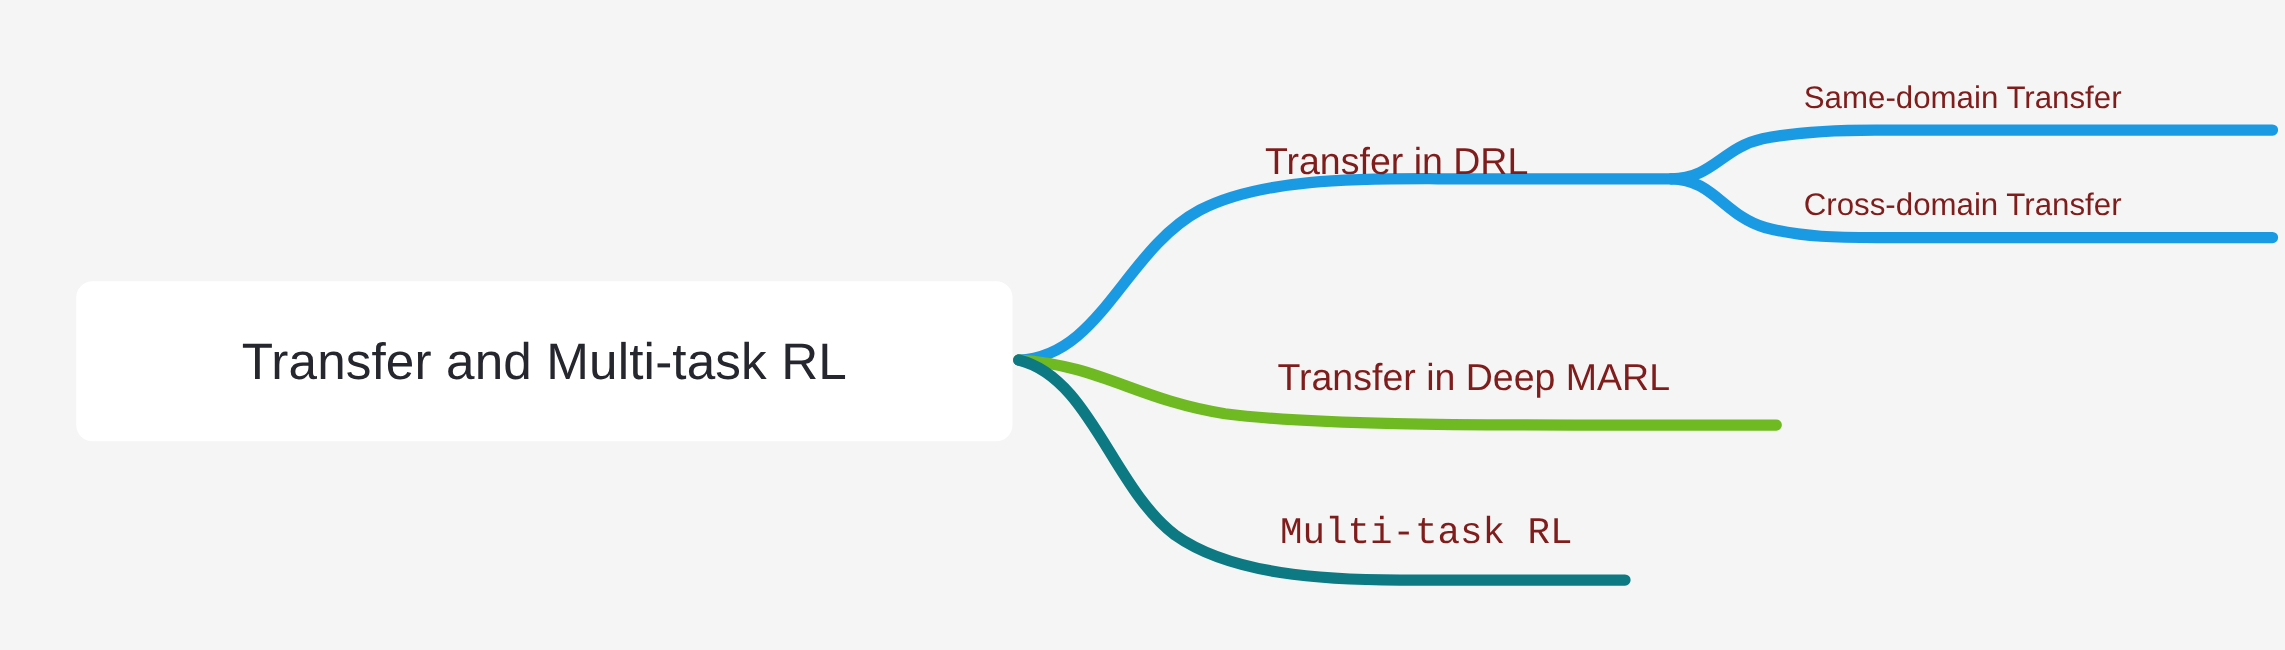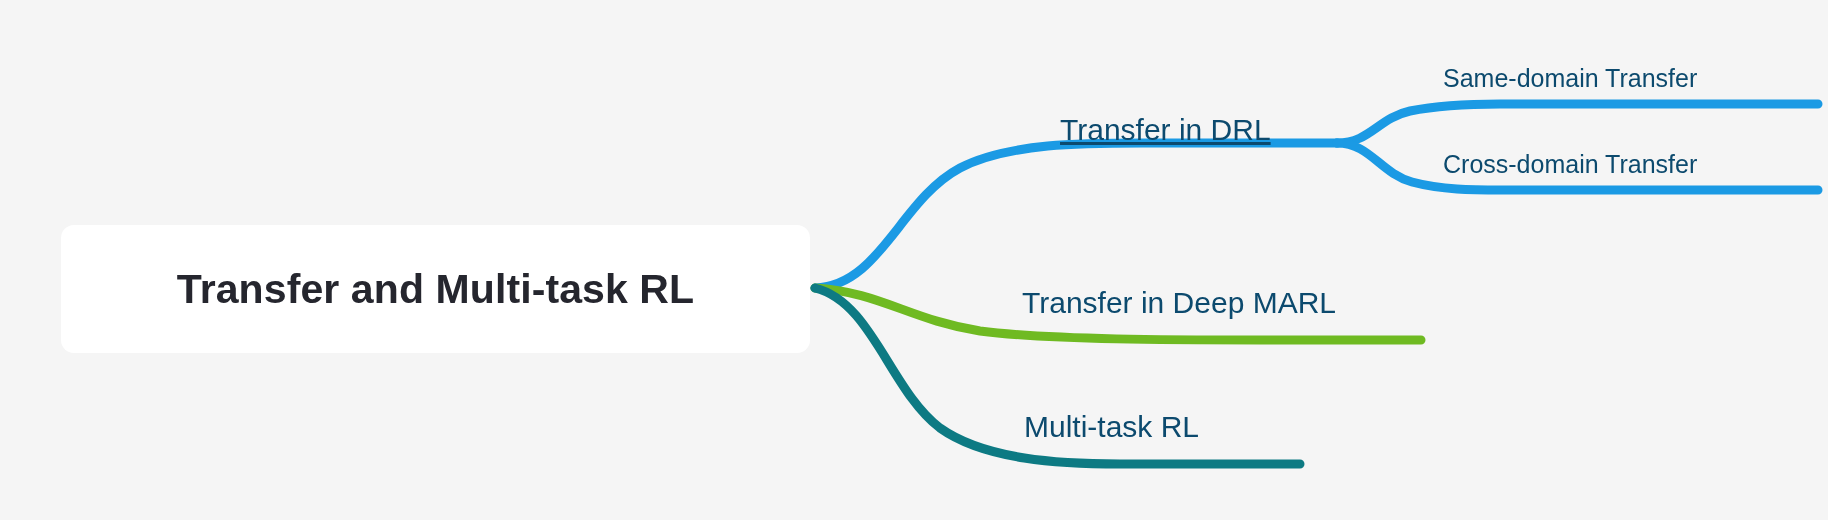--- a/index.html
+++ b/index.html
@@ -37,47 +37,47 @@
     display: flex;
     align-items: center;
     justify-content: center;
     box-sizing: border-box;
   }
   .root-card-label {
     font-size: 41px;
     color: #25262e;
     letter-spacing: 0.1px;
     white-space: nowrap;
-    font-weight: 700;
+    font-weight: 400;
   }
   .node-label {
     position: absolute;
     white-space: nowrap;
-    color: #0c4a6e;
+    color: #7f1d1d;
     font-weight: 400;
     line-height: 1;
   }
   .node-label.lvl1 {
     font-size: 30px;
   }
   .node-label.lvl2 {
     font-size: 25px;
   }
   #label-transfer-in-drl {
-    left: 1060px;
+    left: 1012px;
     top: 115px;
-    text-decoration: underline;
   }
   #label-transfer-in-deep-marl {
     left: 1022px;
     top: 288px;
   }
   #label-multi-task-rl {
     left: 1024px;
     top: 412px;
+    font-family: Liberation Mono, monospace;
   }
   #label-same-domain-transfer {
     left: 1443px;
     top: 66px;
   }
   #label-cross-domain-transfer {
     left: 1443px;
     top: 152px;
   }
 </style>

